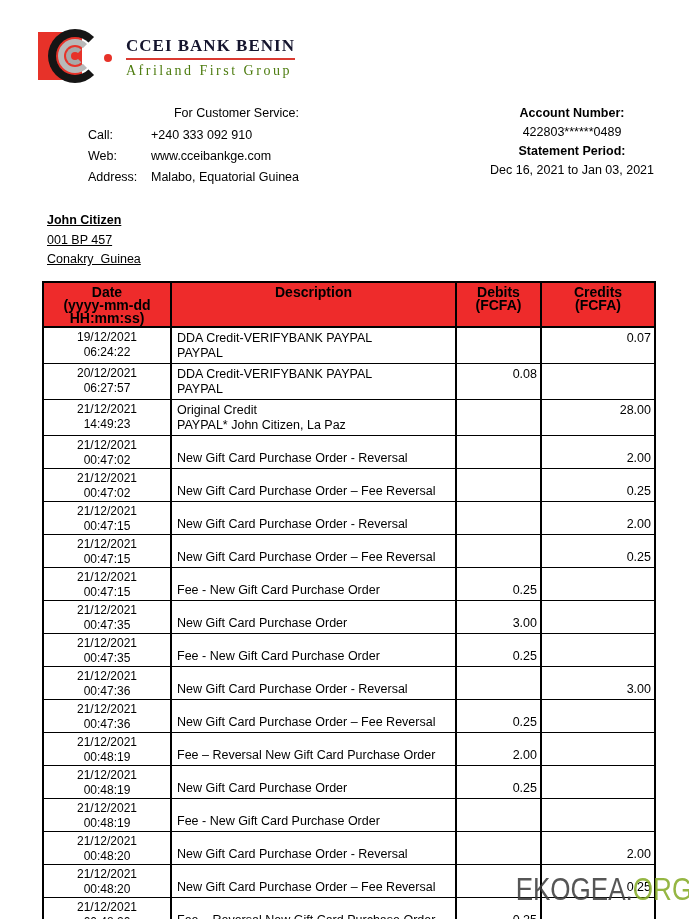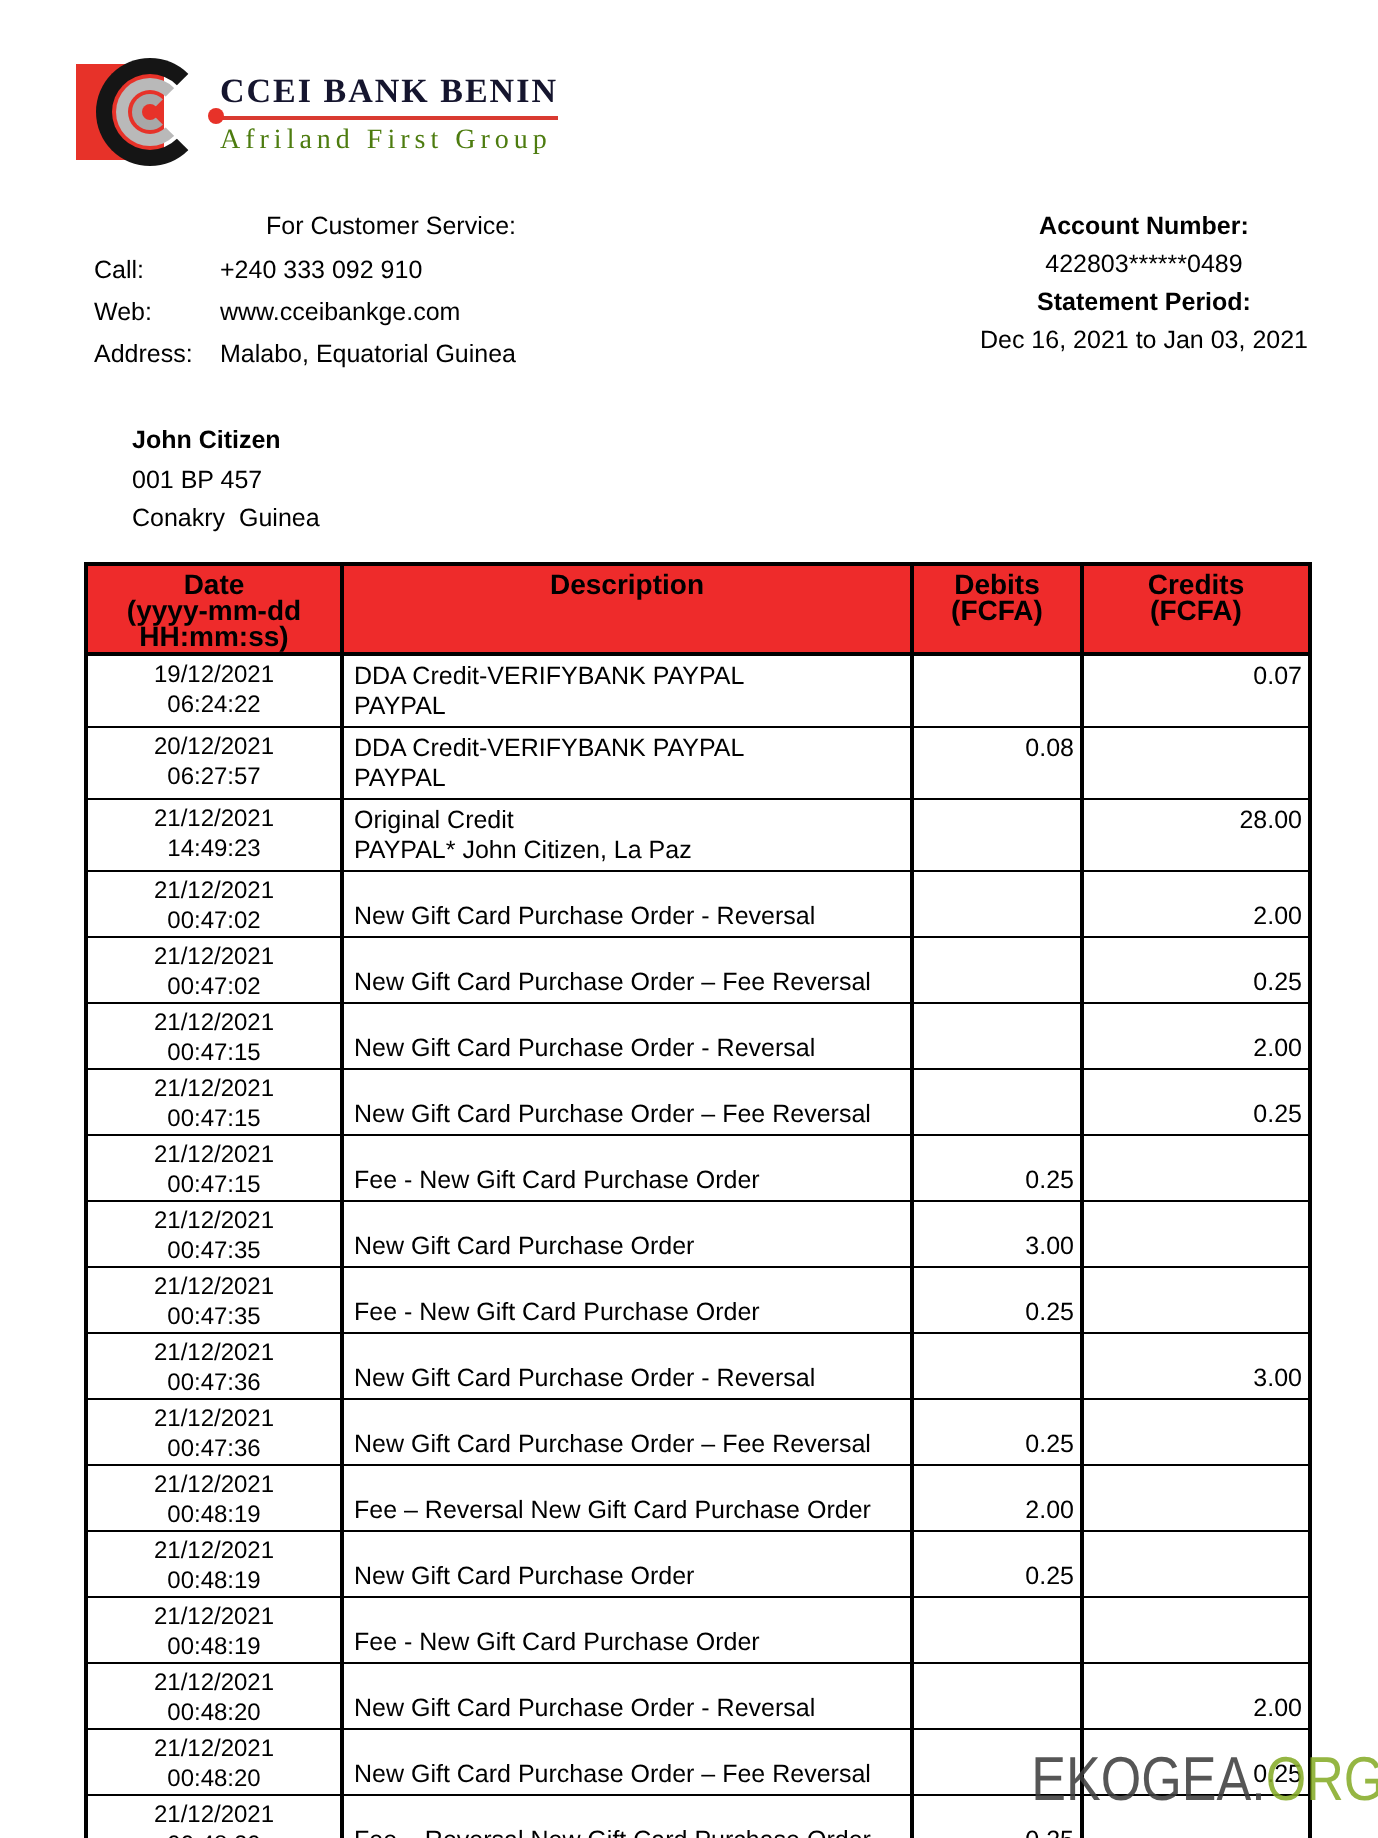--- a/index.html
+++ b/index.html
@@ -1,43 +1,43 @@
 <!DOCTYPE html>
 <html style="--hdr-red: #ee2b2b; --wm-gray: #3e3e3e; --wm-green: #86ac28;"><head>
 <meta charset="utf-8">
 <style>
   * { margin:0; padding:0; box-sizing:border-box; }
   html,body { background:#ffffff; }
   body { font-family:"Liberation Sans","DejaVu Sans",sans-serif; color:#000; }
   .page { position:relative; width:689px; height:919px; background:#fff; overflow:hidden; }
 
   
-  .logo-row { display:flex; align-items:center; gap:2px; margin:28px 0 0 38px; }
+  .logo-row { display:flex; align-items:center; gap:18px; margin:28px 0 0 38px; }
   .logo-mark { position:relative; width:64px; height:58px; flex:0 0 auto; }
   .logo-square { position:absolute; left:0; top:4px; width:44px; height:48px; background:#e73229; }
   .ring { position:absolute; border-radius:50%; border-style:solid; border-right-color:transparent !important; }
   .ring-black { left:10px; top:1px; width:54px; height:54px; border-width:8px; border-color:#151515; }
   .ring-gray1 { left:20px; top:11px; width:34px; height:34px; border-width:6px; border-color:#b9b9b9; }
   .ring-gray2 { left:28px; top:19px; width:18px; height:18px; border-width:5px; border-color:#a8a8a8; }
   .logo-dot { position:absolute; left:66px; top:26px; width:8px; height:8px; background:#e73229; border-radius:50%; }
   .logo-text { padding-left:6px; }
   .bank-name { font-family:"Liberation Serif","DejaVu Serif",serif; font-weight:bold; font-size:17px; letter-spacing:1px; color:#15152e; border-bottom:2px solid #d93a31; padding-bottom:2px; display:inline-block; }
   .tagline { font-family:"Liberation Serif","DejaVu Serif",serif; font-size:14px; letter-spacing:2.5px; color:#4d7c0f; margin-top:3px; }
 
   
   .info-row { display:flex; justify-content:space-between; margin:20px 35px 0 47px; font-size:12.5px; }
   .cs-title { font-weight:normal; margin-bottom:8px;text-align:right; }
-  .cs-line { display:flex; margin-bottom:7px; line-height:14px; }
+  .cs-line { display:flex; margin-bottom:7px; line-height:14px;margin-left:41px; }
   .cs-label { width:63px; flex:0 0 auto; }
   .acct-block { text-align:center; line-height:14px; }
   .acct-block div { margin-bottom:5px; }
   .b { font-weight:bold; }
 
   
-  .customer { margin:20px 35px 0 66px; font-size:12.5px; line-height:18px; }
+  .customer { margin:20px 35px 0 47px; font-size:12.5px; line-height:18px;text-decoration:underline; }
   .customer .name { font-weight:bold; margin-bottom:2px; }
   .addr-line { white-space:pre; margin-top:1px; }
 
   
   table.stmt { border-collapse:collapse; margin:13px 0 0 42px; width:612px; table-layout:fixed;
                font-size:12.5px; }
   table.stmt, table.stmt th, table.stmt td { border:2px solid #000; }
   table.stmt td { border-top-width:1px; border-bottom-width:1px; }
   th { background:var(--hdr-red); color:#000; font-weight:bold; vertical-align:top; padding-top:3px;
        font-size:14px; line-height:13px; white-space:pre-line; height:45px; }

